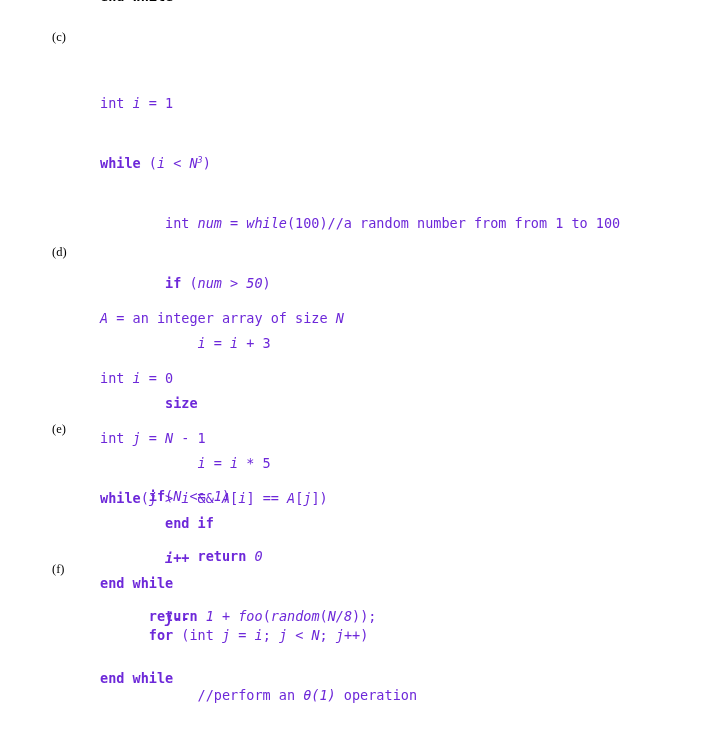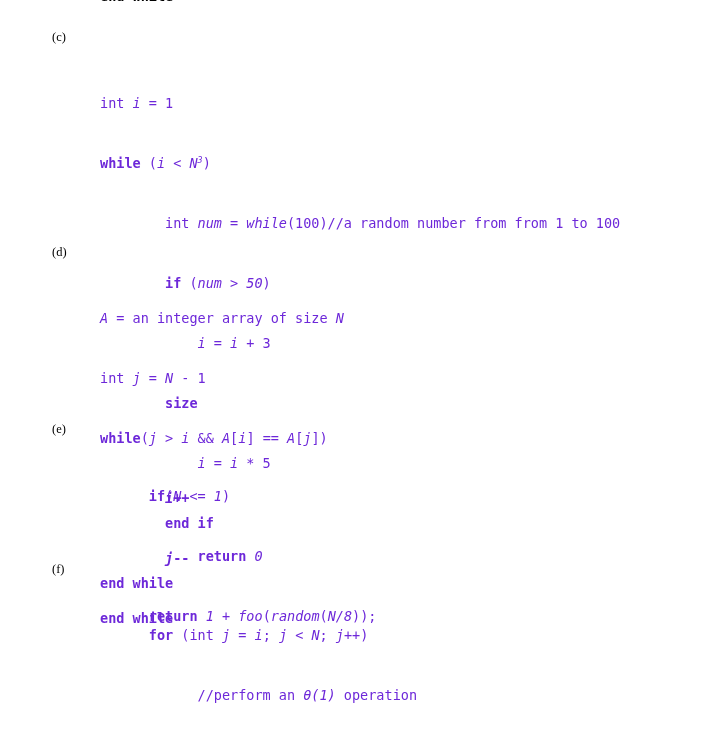--- a/index.html
+++ b/index.html
@@ -100,20 +100,21 @@
       <div class="code-line">            <span class="id">i</span> = <span class="id">i</span> * 5</div>
       <div class="code-line">        <span class="kw">end if</span></div>
       <div class="code-line"><span class="kw">end while</span></div>
     </div>
   </div>
 
   <div class="part" style="top:246px;">
     <div class="part-label">(d)</div>
     <div class="code-block" style="top:22px;">
       <div class="code-line"><span class="id">A</span> = an integer array of size <span class="id">N</span></div>
+      <div class="code-line">int <span class="id">i</span> = 0</div>
       <div class="code-line">int <span class="id">j</span> = <span class="id">N</span> - 1</div>
       <div class="code-line"><span class="kw">while</span>(<span class="id">j</span> &gt; <span class="id">i</span> &amp;&amp; <span class="id">A</span>[<span class="id">i</span>] == <span class="id">A</span>[<span class="id">j</span>])</div>
       <div class="code-line">        <span class="kwid">i</span><span class="kw">++</span></div>
       <div class="code-line">        <span class="kwid">j</span><span class="kw">--</span></div>
       <div class="code-line"><span class="kw">end while</span></div>
     </div>
   </div>
 
   <div class="part" style="top:423px;">
     <div class="part-label">(e)</div>

